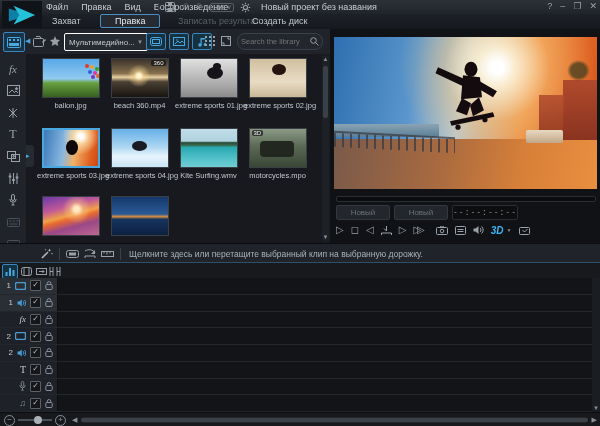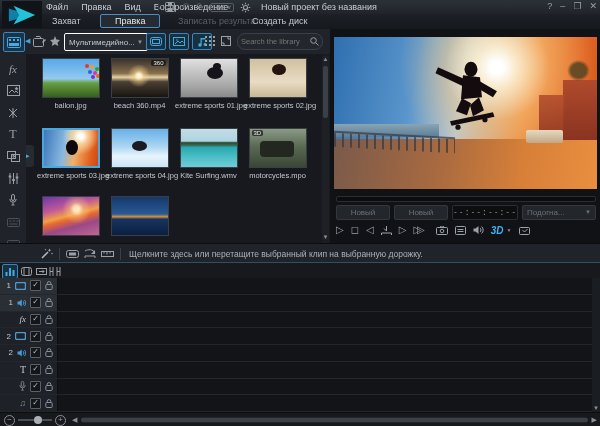--- a/index.html
+++ b/index.html
@@ -440,24 +440,20 @@
               <circle cx="64" cy="67.5" r="2.6"></circle>
           </g>
         </svg>
       </div>
     </div>
     <div class="seekbar"></div>
     <div class="pv-btnrow">
       <div class="pv-btn">Новый</div>
       <div class="pv-btn">Новый</div>
       <div class="timecode">--:--:--:--</div>
-      <div class="fitdrop">
-        <span>Подогна...</span>
-          <span style="font-size:6px">▼</span>
-      </div>
     </div>
     <div class="transport">
       <span class="tpi">▷</span>
       <span class="tpi">◻</span>
       <span class="tpi">◁</span>
       <span class="tpi">
         <svg width="11" height="9" viewBox="0 0 11 9">
             <path d="M5.5 0v5M5.5 5L3 2.5M0.5 9V7h10v2" fill="none" stroke="#9aa2aa"></path>
           </svg>
       </span>

